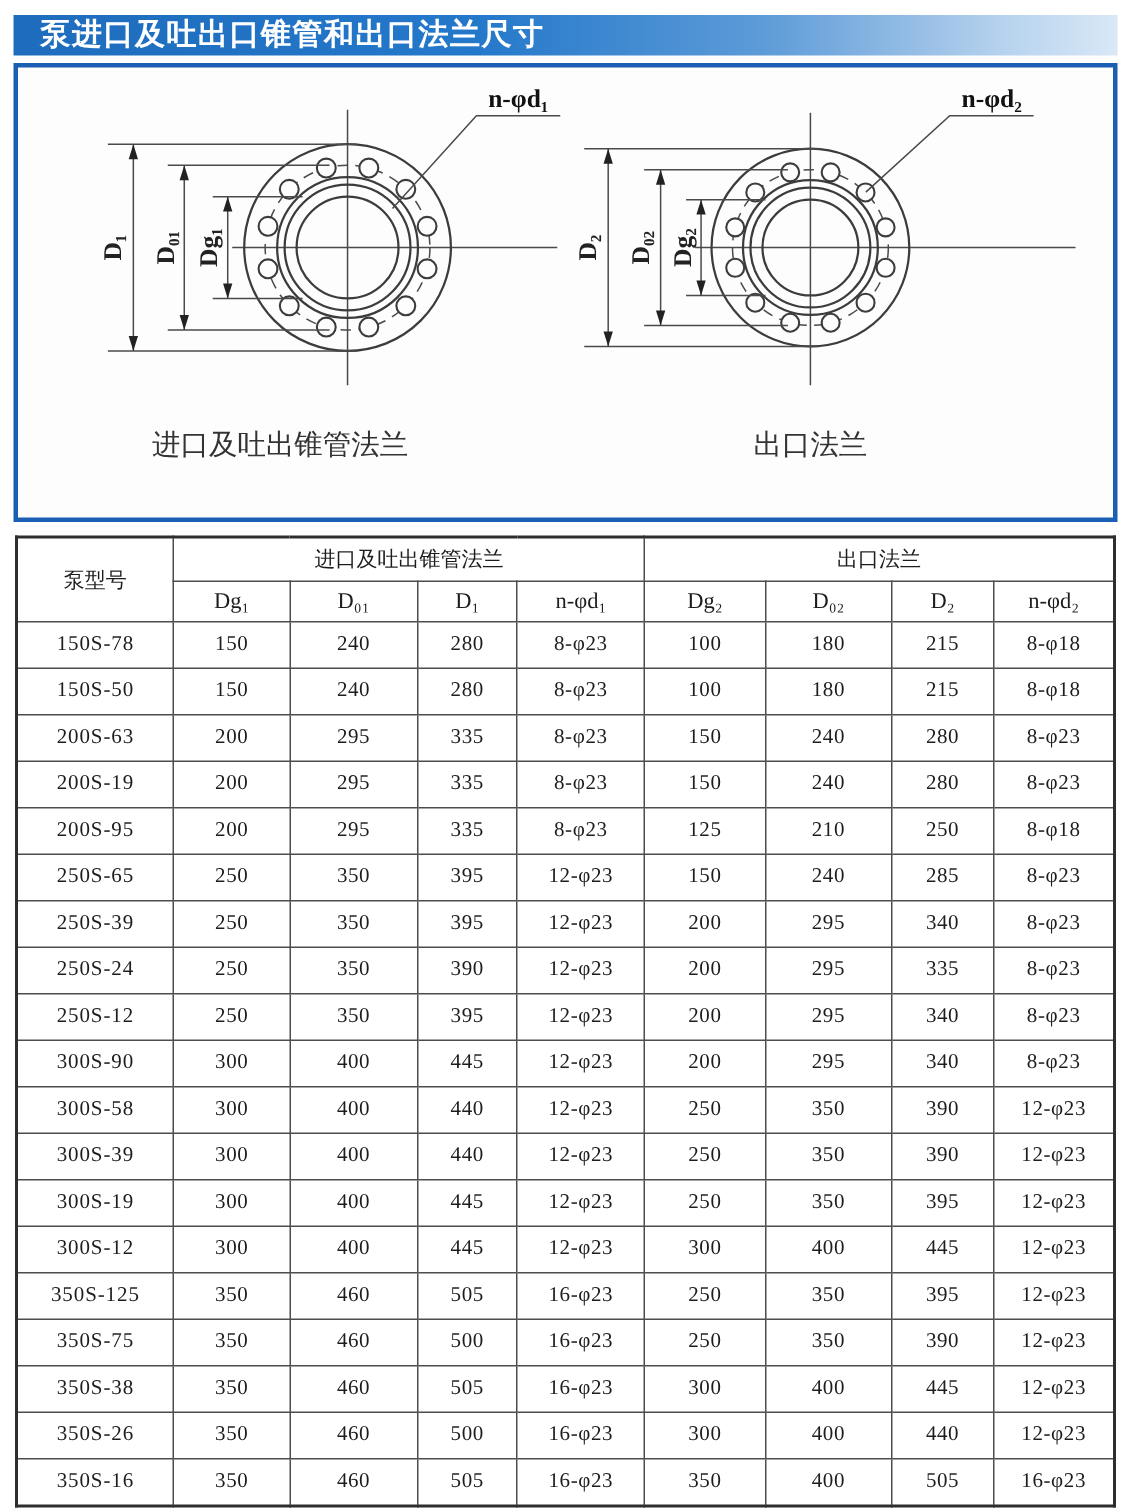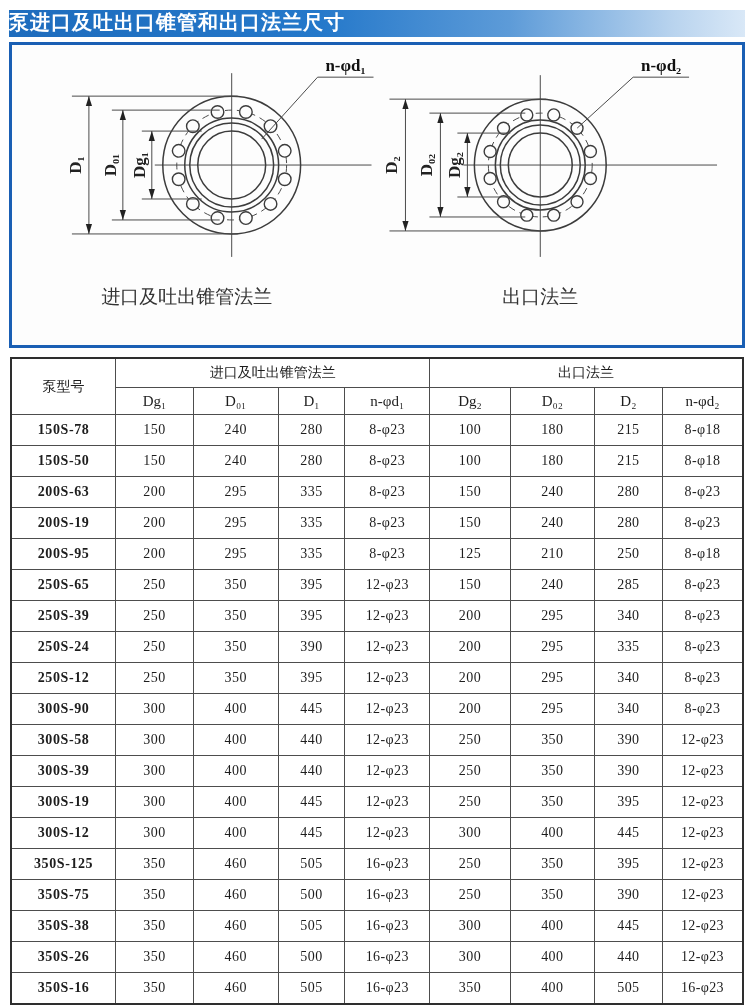--- a/index.html
+++ b/index.html
@@ -3,22 +3,22 @@
 <meta charset="utf-8">
 <style>
   html,body{margin:0;padding:0;background:#ffffff;}
   body{width:753px;height:1008px;overflow:hidden;
        font-family:"Liberation Sans","DejaVu Sans",sans-serif;color:#222;}
 
   
   .title-bar{
     margin:10px 8px 0 9px;height:27px;line-height:27px;
     background:linear-gradient(to right,#1e6cbd 0%,#2478ca 42%,#5d9bd8 68%,#b8d3ee 90%,#d9e8f7 100%);
-    color:#fff;font-family:Liberation Mono, monospace;
-    font-weight:bold;font-size:20px;padding-left:0;letter-spacing:1px;
+    color:#fff;font-family:Liberation Serif, serif;
+    font-weight:bold;font-size:20px;padding-left:18px;letter-spacing:1px;
   }
 
   
   .panel{
     margin:5px 8px 0 9px;height:306px;box-sizing:border-box;
     border:3px solid #1a5fb4;background:#fdfdfd;
   }
   .panel svg{display:block;width:100%;height:100%;}
   .drawline{stroke:#3c3c3c;stroke-width:1.5;fill:none;}
   .thin{stroke:#4a4a4a;stroke-width:1;fill:none;}
@@ -33,21 +33,21 @@
     font-family:"Liberation Serif","DejaVu Serif",serif;font-size:14px;color:#1d1d1d;
   }
   table.spec th,table.spec td{
     border:1px solid #4d4d4d;text-align:center;vertical-align:middle;
     padding:0;font-weight:normal;
   }
   table.spec{border:2px solid #2e2e2e;}
   table.spec thead tr.grp th{height:28px;font-size:14px;}
   table.spec thead tr.cols th{height:26px;font-size:15px;}
   table.spec tbody td{height:30px;letter-spacing:.4px;}
-  table.spec tbody td:first-child{letter-spacing:.6px;font-weight:bold;}
+  table.spec tbody td:first-child{letter-spacing:.6px;}
 </style>
 </head>
 <body>
 
 <div class="title-bar">泵进口及吐出口锥管和出口法兰尺寸</div>
 
 <div class="panel">
   <svg viewBox="0 0 731 296" preserveAspectRatio="xMidYMid meet">
 
     <g>

